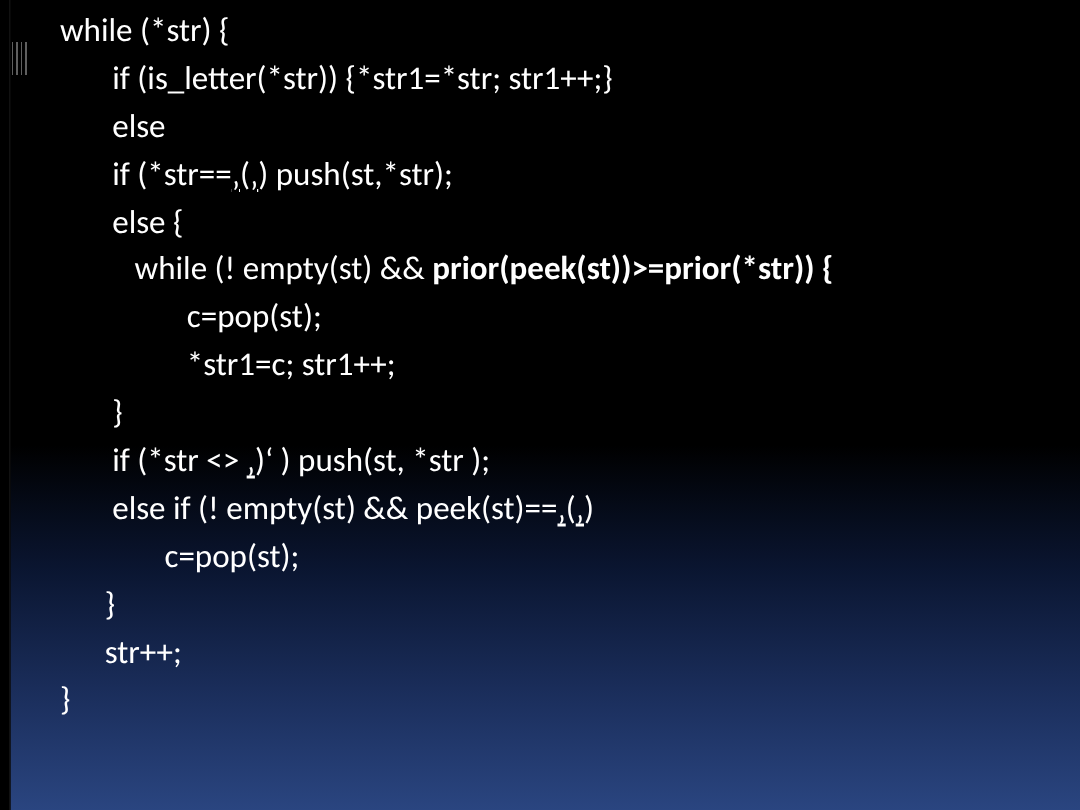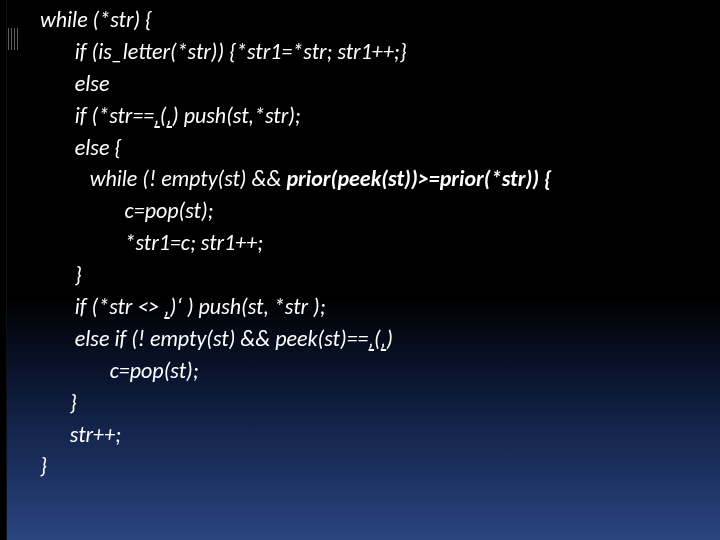--- a/index.html
+++ b/index.html
@@ -33,21 +33,21 @@
     height: 22px;
     background: repeating-linear-gradient(90deg, #888 0 1px, transparent 1px 3px);
     opacity: 0.7;
   }
   .code {
     position: absolute;
     top: 4px;
     left: 40px;
     white-space: pre;
   }
-  .line { display: block; font-style: italic; }
+  .line { display: block; }
   .bold { font-weight: 700; }
   .u { text-decoration: underline; text-underline-offset: 3px; }
   .sq { font-family: inherit; }
 </style>
 </head>
 <body>
 
 <div class="left-bar"></div>
 <div class="hatch"></div>
 

